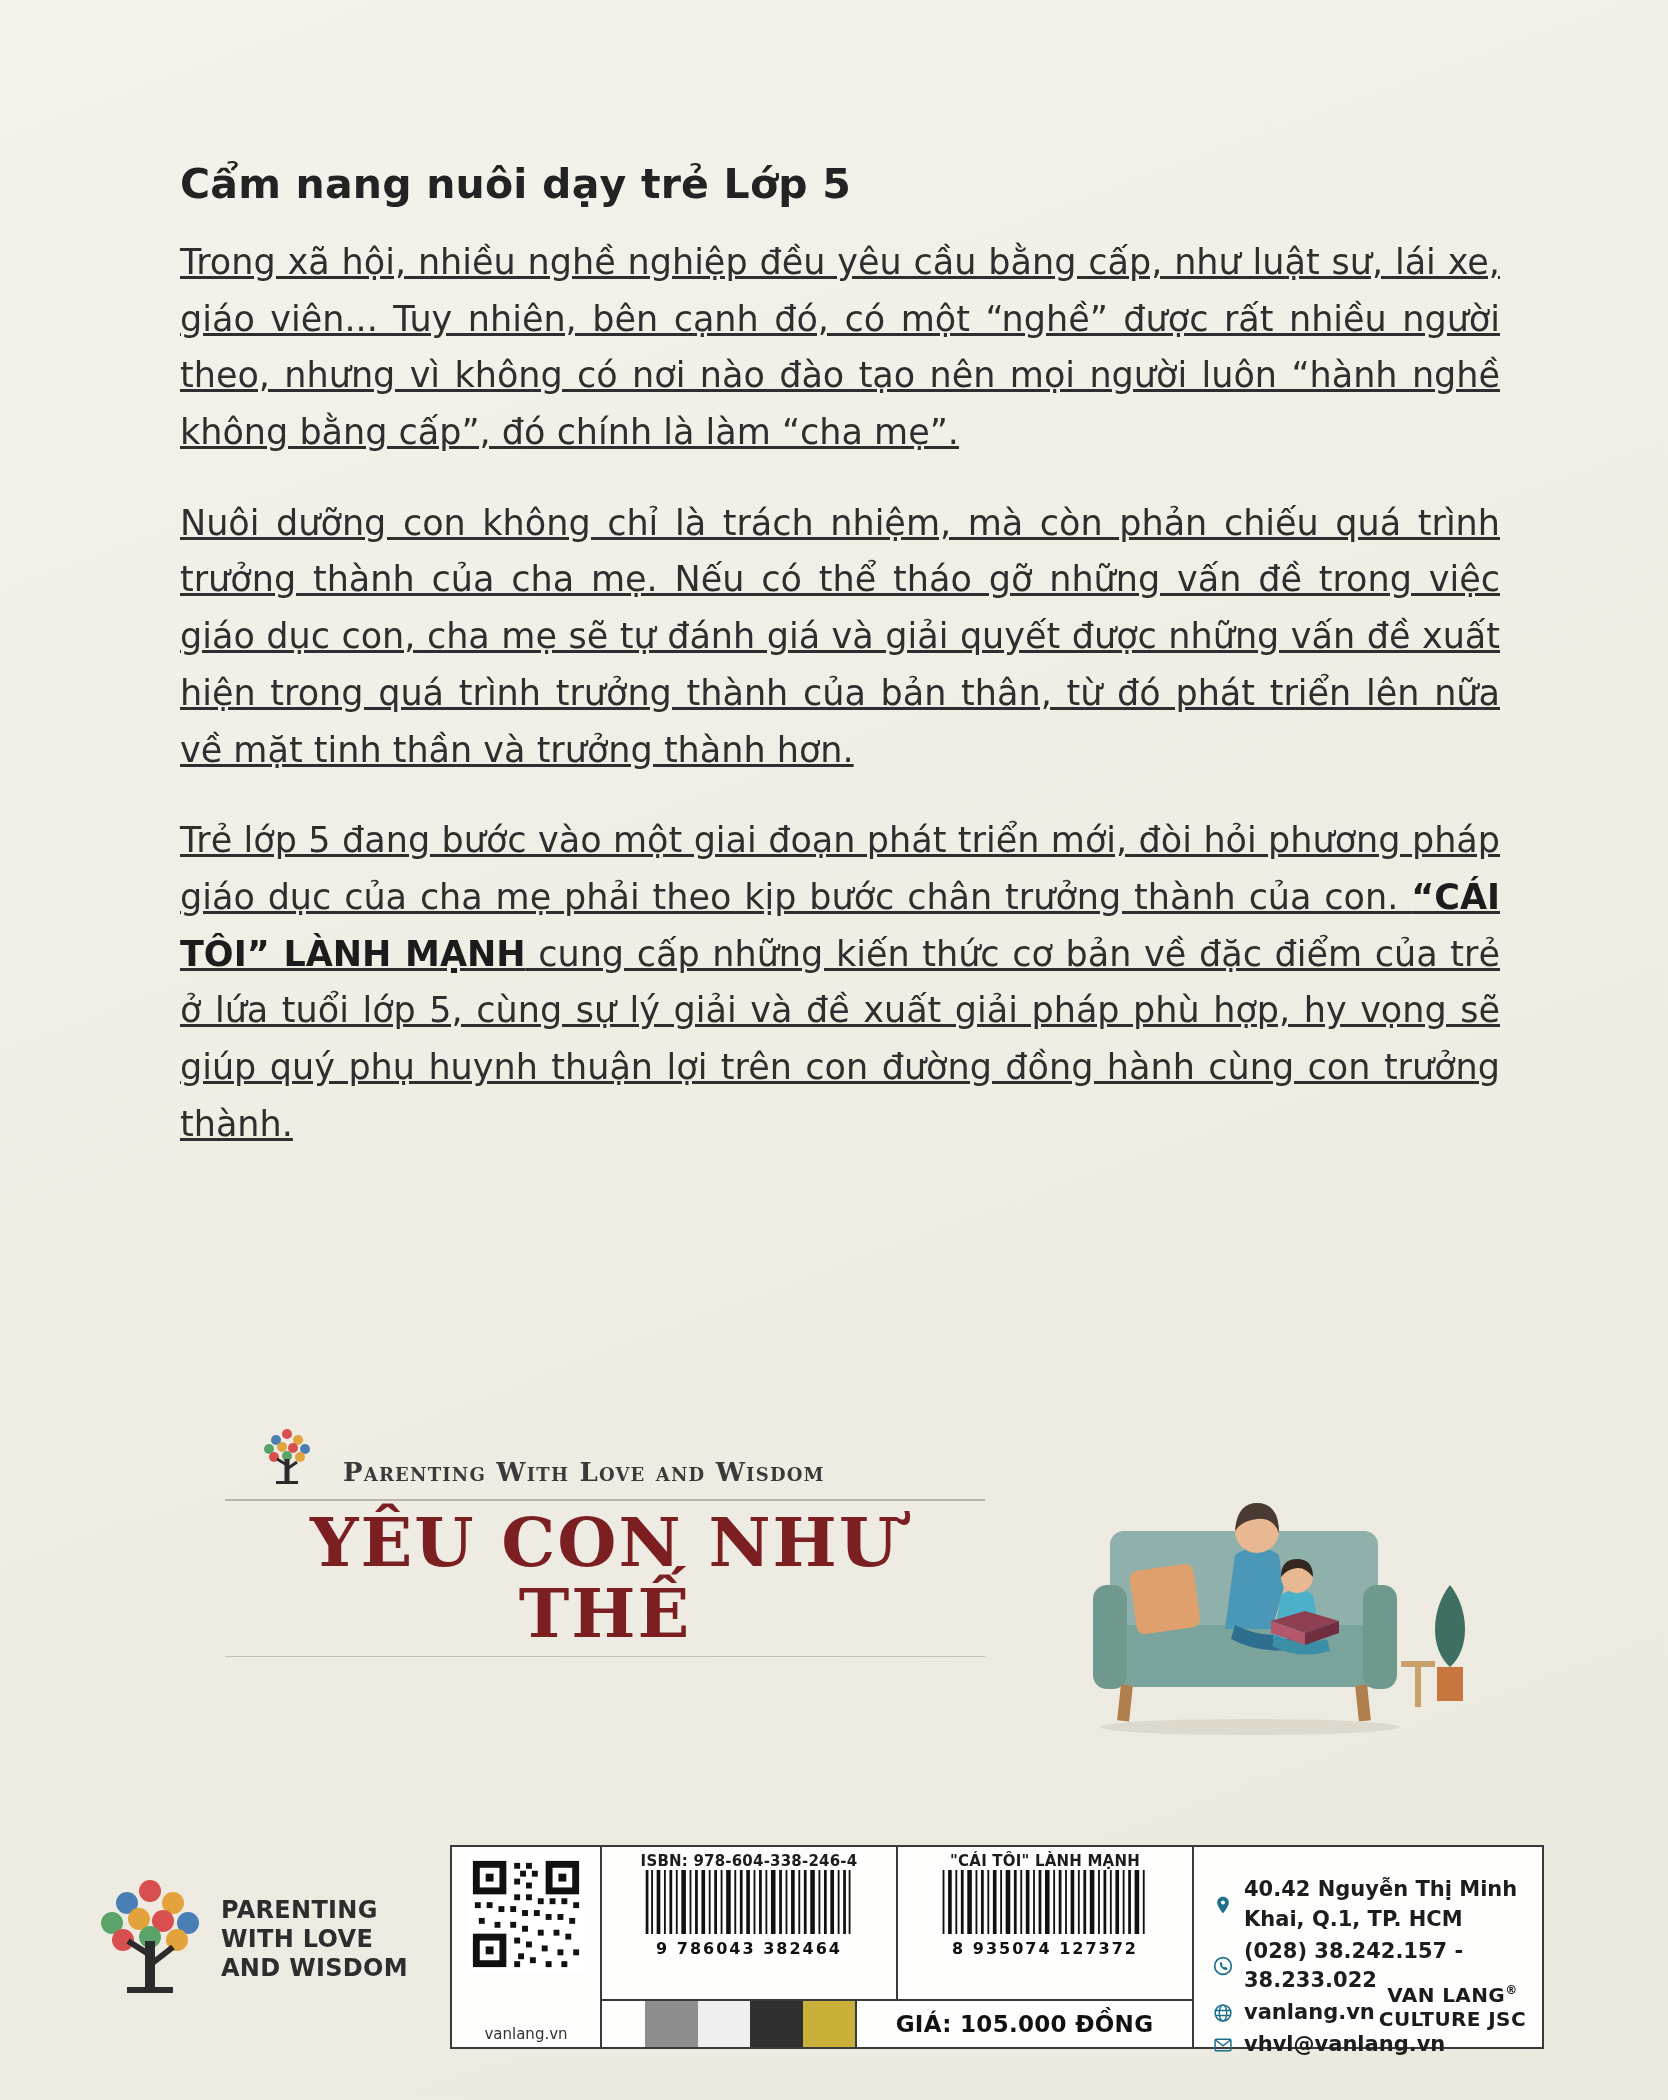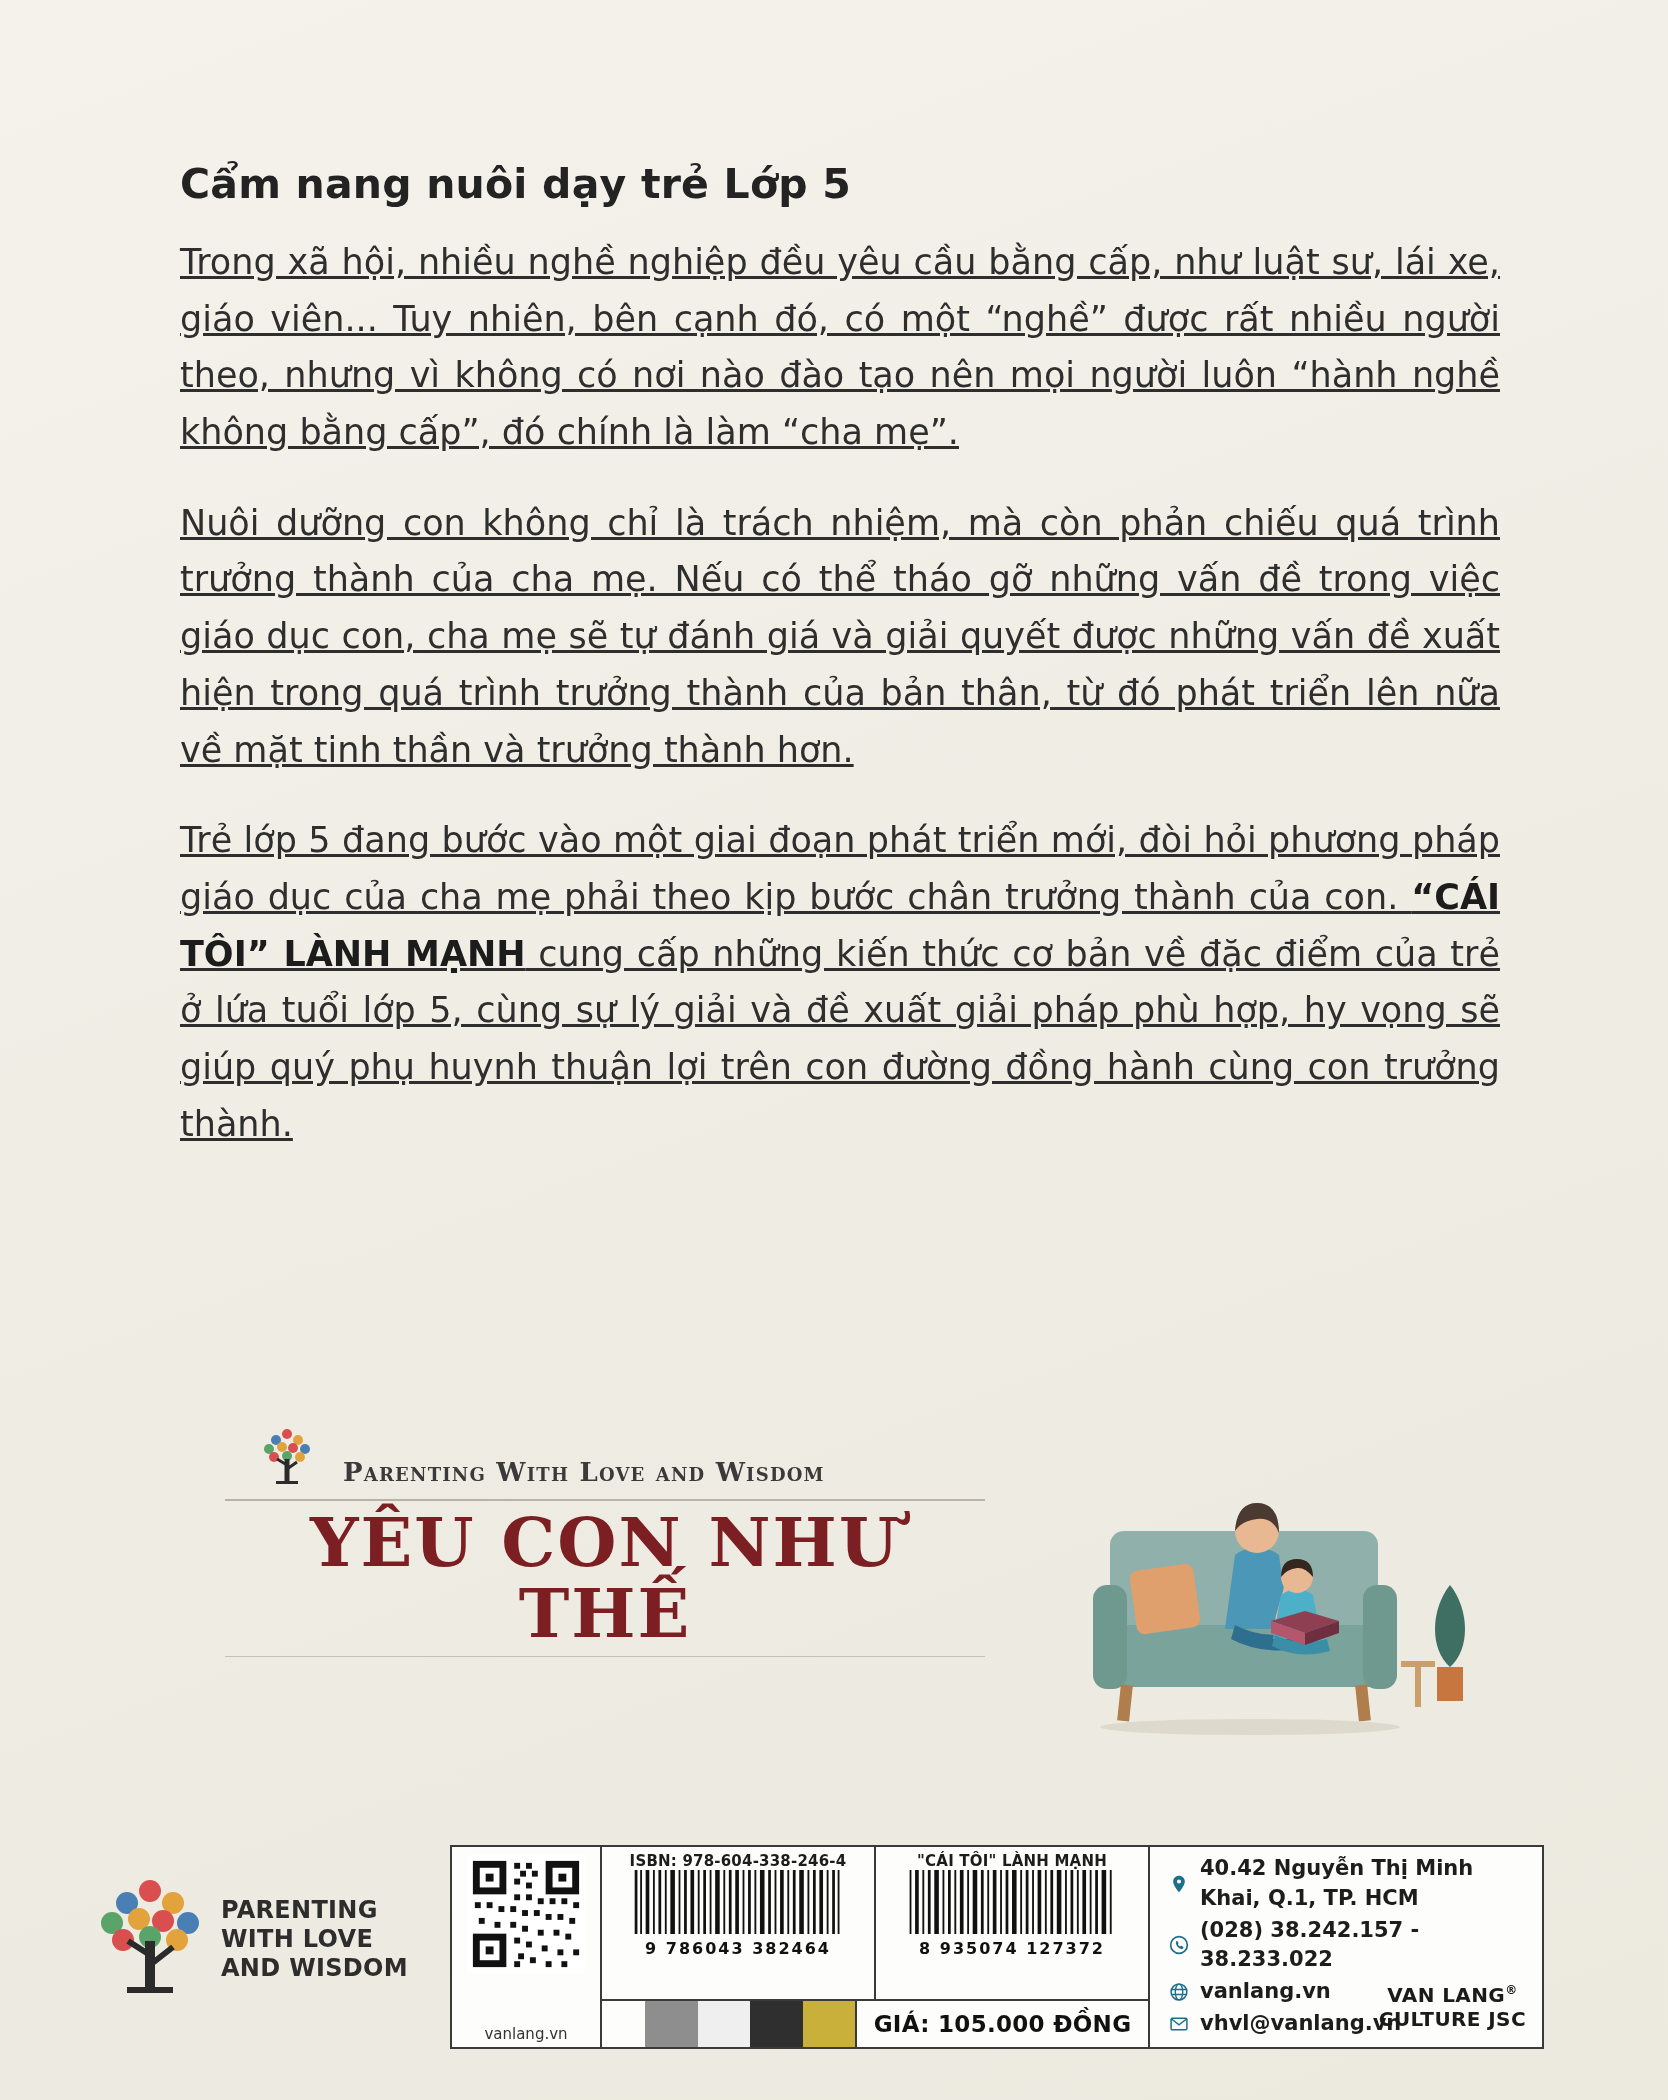--- a/index.html
+++ b/index.html
@@ -145,21 +145,21 @@
     justify-content: space-between;
     padding: 8px 0 4px 0;
     box-sizing: border-box;
   }
   .qr-caption {
     font-size: 15px;
     color: #333;
     font-family: "DejaVu Sans", sans-serif;
   }
   .barcodes-cell {
-    width: 548px;
+    width: 592px;
     border-right: 2px solid #3a3a3a;
     box-sizing: border-box;
     display: flex;
     flex-direction: column;
   }
   .bc-top {
     display: flex;
     flex: 1;
   }
   .bc-col {
@@ -200,21 +200,21 @@
     align-items: center;
     justify-content: center;
     font-size: 23px;
     font-weight: 700;
     color: #111;
     border-left: 2px solid #3a3a3a;
     letter-spacing: 0.3px;
   }
   .contact-cell {
     flex: 1;
-    padding: 7px 16px 8px 18px;
+    padding: 28px 16px 8px 18px;
     box-sizing: border-box;
     position: relative;
   }
   .contact-row {
     display: flex;
     align-items: center;
     gap: 10px;
     font-size: 21px;
     font-weight: 700;
     color: #1d1d1d;

